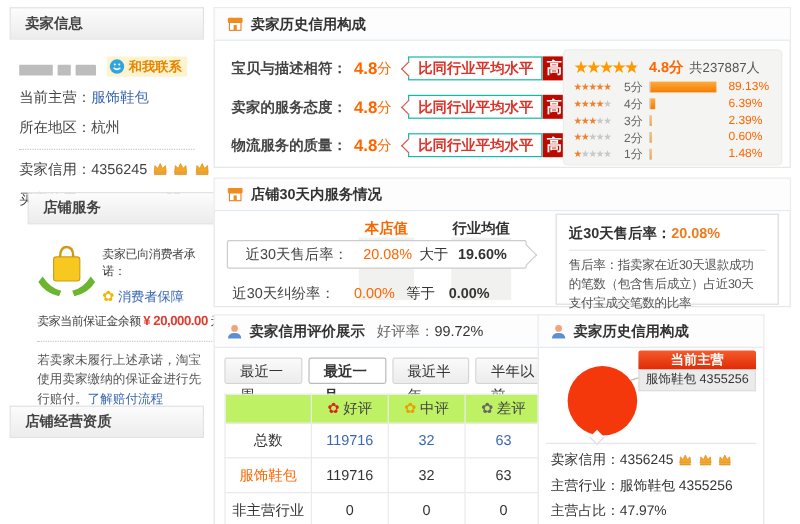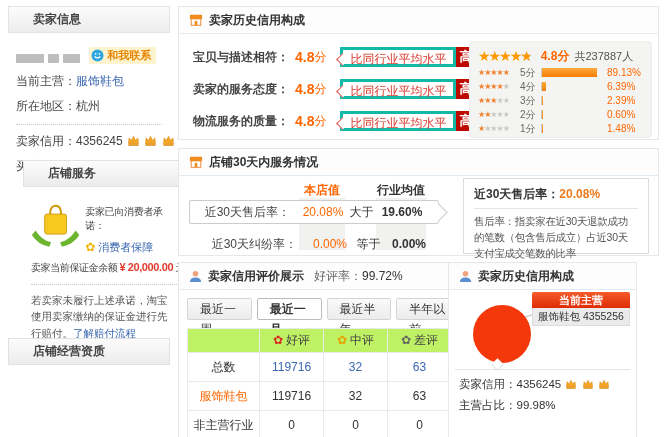--- a/index.html
+++ b/index.html
@@ -3,21 +3,21 @@
 <meta charset="utf-8">
 <style>
   * { margin:0; padding:0; box-sizing:border-box; }
   html,body { width:667px; height:437px; }
   body { position:relative; overflow:hidden; background:#fff;
          font-family:"Liberation Sans","DejaVu Sans",sans-serif; font-size:12px; color:#333; }
 
   
   .side-sec { position:absolute; left:8px; width:162px; }
   .side-hd { height:27px; line-height:25px; background:linear-gradient(#fcfcfc,#ececec);
-             border:1px solid #e2e2e2; font-weight:bold; color:#444; padding-left:24px; }
+             border:1px solid #e2e2e2; font-weight:bold; color:#444; padding-left:12px; }
   .side-bd { padding:6px 8px; }
   .srow { margin:8px 0; color:#444; white-space:nowrap; }
   .slabel { color:#444; }
   .link { color:#3a67b1; cursor:pointer; text-decoration:none; }
   .redact { display:inline-block; height:9px; background:#bdbdbd; border-radius:1px;
             vertical-align:middle; margin-right:4px; }
   .contact { display:inline-flex; align-items:center; background:#fdf3cf; border-radius:2px;
              padding:1px 5px 1px 2px; margin-left:2px; cursor:pointer; }
   .contact svg { margin-right:3px; }
   .contact b { color:#e88600; font-size:11px; font-weight:bold; }
@@ -45,22 +45,22 @@
   .p-hd { height:27px; line-height:26px; border-bottom:1px solid #e2ebf2; background:#fdfdfd;
           padding-left:10px; font-weight:bold; color:#333; display:flex; align-items:center; gap:6px; }
   .p-bd { position:relative; }
 
   
   .dsr-row { position:absolute; left:14px; height:22px; display:flex; align-items:center; }
   .dsr-label { width:102px; font-weight:bold; color:#444; }
   .dsr-score { color:#f60; font-weight:bold; font-size:14px; }
   .dsr-unit { color:#f60; font-size:12px; margin-right:6px; }
   .cmp { display:flex; align-items:stretch; height:20px; margin-left:8px; }
-  .cmp-text { position:relative; border:3px solid #14b8a6; background:#fff; color:#d9352a;
-              font-weight:normal; padding:0 7px; line-height:18px;text-align:center; }
+  .cmp-text { position:relative; border:1px solid #14b8a6; background:#fff; color:#d9352a;
+              font-weight:bold; padding:0 7px; line-height:18px;text-align:center; }
   .cmp-text::before { content:""; position:absolute; left:-5px; top:5px; width:8px; height:8px;
                       background:#fff; border-left:1px solid #e2554a; border-bottom:1px solid #e2554a;
                       transform:rotate(45deg); }
   .cmp-high { width:19px; background:#bd0a01; color:#fff; font-weight:bold; font-size:13px;
               text-align:center; line-height:20px; }
   .cmp-pct { background:#d8150b; color:#fff; font-weight:bold; font-size:11px; line-height:20px;
              padding:0 9px; }
   .starbox { position:absolute; left:290px; top:7px; width:183px; height:97px; background:#f4f4f2;
              border:1px solid #ececea; border-radius:4px; padding:5px 8px; }
   .bigline { display:flex; align-items:center; height:18px; }
@@ -78,21 +78,21 @@
   .dpct { color:#f60; margin-left:4px; }
 
   
   .band { position:absolute; top:22px; height:52px; background:#f1f1ef; }
   .colhd { position:absolute; top:6px; font-weight:bold; text-align:center; }
   .svc-rowbox { position:absolute; left:10px; top:24px; width:250px; height:24px;
                 border:1px solid #ccc; border-radius:2px; background:#fff; display:flex; align-items:center; }
   .svc-rowbox::after { content:""; position:absolute; right:-7px; top:5px; width:12px; height:12px;
                        background:#fff; border-top:1px solid #ccc; border-right:1px solid #ccc;
                        transform:rotate(45deg); }
-  .svc-row2 { position:absolute; left:18px; top:56px; width:250px; height:24px; display:flex; align-items:center; }
+  .svc-row2 { position:absolute; left:0; top:56px; width:250px; height:24px; display:flex; align-items:center; }
   .c-label { width:100px; text-align:right; color:#444; }
   .c-shop { width:46px; margin-left:10px; text-align:center; color:#f60; }
   .c-rel { width:31px; text-align:center; color:#333; }
   .c-ind { width:50px; text-align:center; color:#333; font-weight:bold; }
   .detailbox { position:absolute; left:284px; top:2px; width:186px; height:76px;
                border:1px solid #ddd; background:#fff; padding:7px 10px; }
   .detail-title { font-weight:bold; color:#333; border-bottom:1px solid #e5e5e5; padding-bottom:5px; }
   .detail-title b { color:#f07b1d; }
   .detail-desc { font-size:10.5px; color:#555; line-height:1.5; margin-top:5px; letter-spacing:-0.3px; }
 
@@ -390,17 +390,20 @@
               <path d="M1.5 9.5 L2.2 3.2 L4.8 5.8 L7 1.4 L9.2 5.8 L11.8 3.2 L12.5 9.5 Z M1.8 10.2 h10.4 v1.4 H1.8 Z" fill="#f5a623" stroke="#d4881c" stroke-width="0.6"></path>
             </svg></span>
         <span class="crown"><svg width="12" height="10" viewBox="0 0 14 12">
               <path d="M1.5 9.5 L2.2 3.2 L4.8 5.8 L7 1.4 L9.2 5.8 L11.8 3.2 L12.5 9.5 Z M1.8 10.2 h10.4 v1.4 H1.8 Z" fill="#f5a623" stroke="#d4881c" stroke-width="0.6"></path>
             </svg></span>
         <span class="crown"><svg width="12" height="10" viewBox="0 0 14 12">
               <path d="M1.5 9.5 L2.2 3.2 L4.8 5.8 L7 1.4 L9.2 5.8 L11.8 3.2 L12.5 9.5 Z M1.8 10.2 h10.4 v1.4 H1.8 Z" fill="#f5a623" stroke="#d4881c" stroke-width="0.6"></path>
             </svg></span>
       </div>
       <div class="hrow">
-        <span>主营占比：</span><span>99.98%</span>
+        <span>主营行业：</span><span>服饰鞋包 4355256</span>
+      </div>
+      <div class="hrow">
+        <span>主营占比：</span><span>47.97%</span>
       </div>
     </div>
   </div>
 </div>
 
 </body></html>

